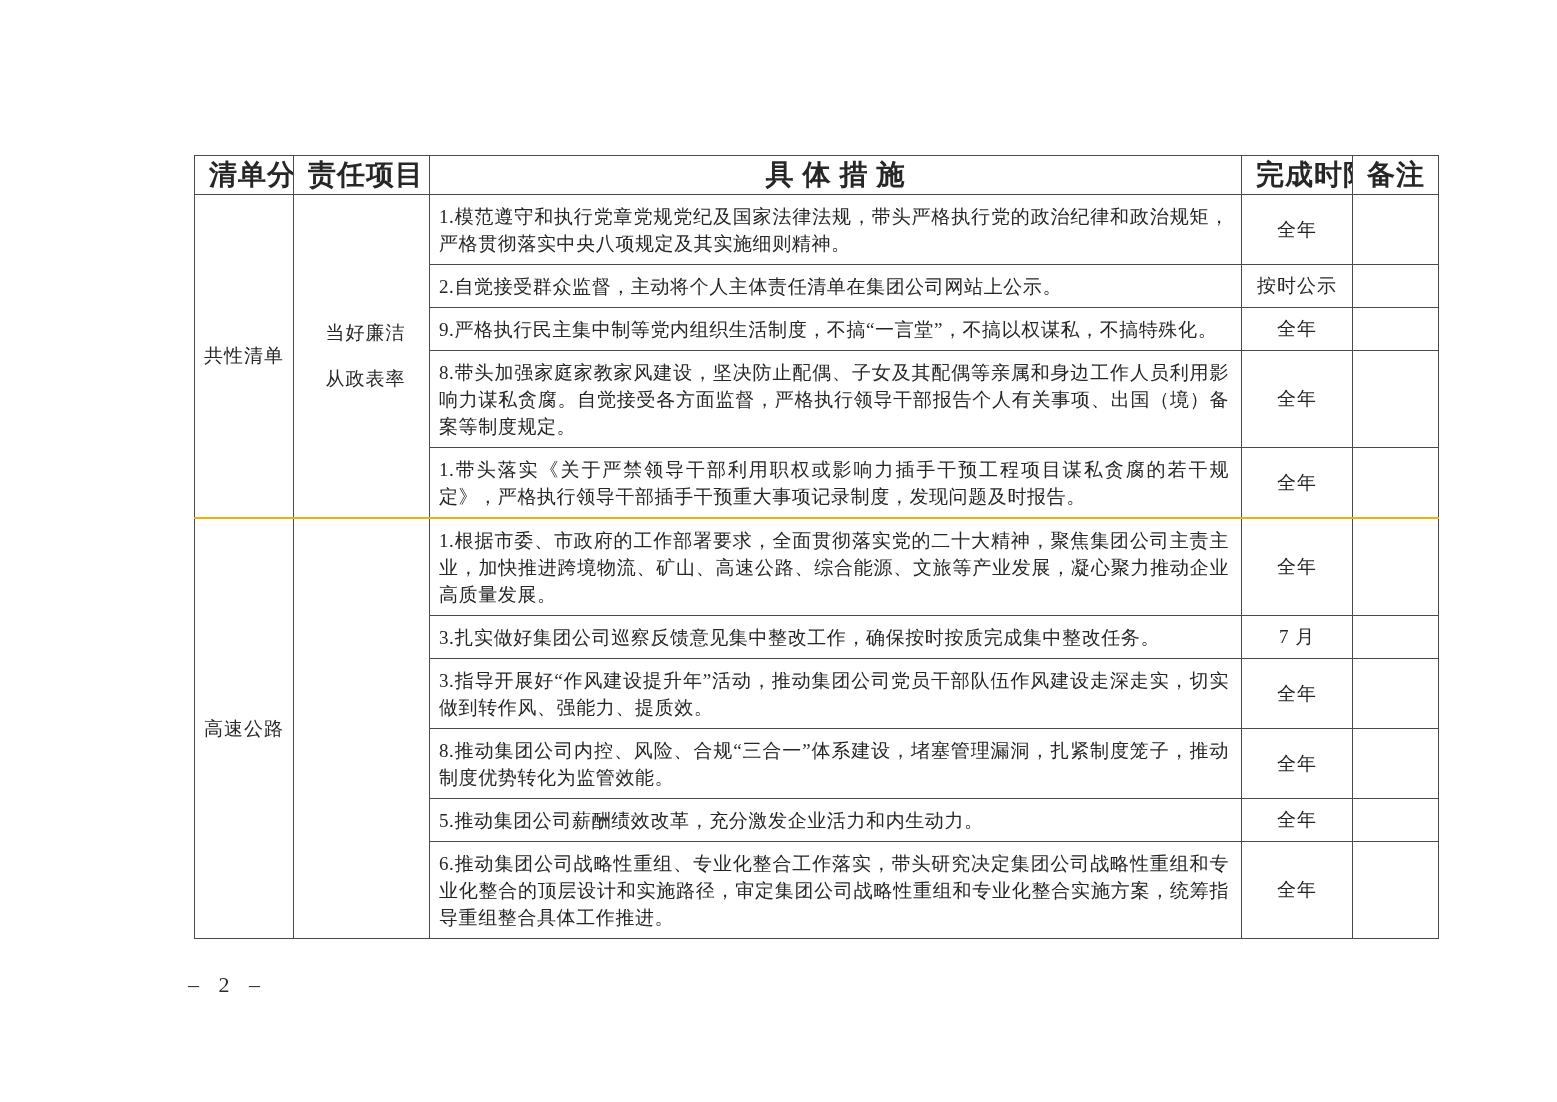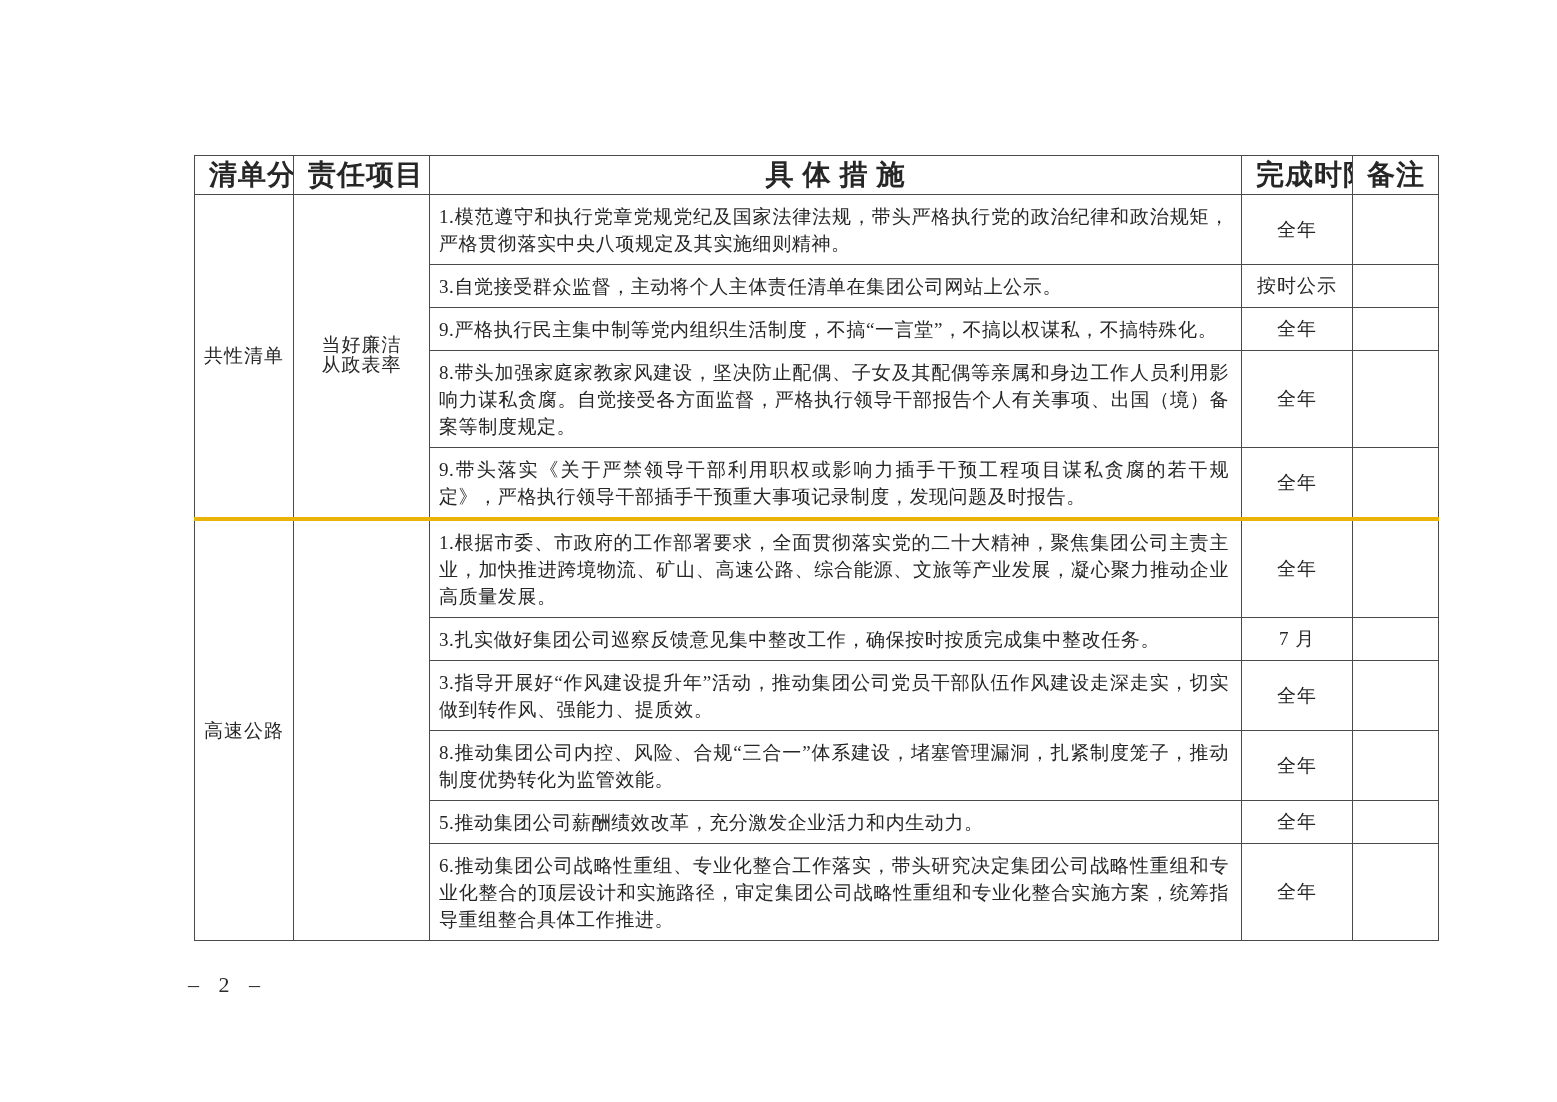--- a/index.html
+++ b/index.html
@@ -48,33 +48,32 @@
   .project-cell,
   .deadline-cell,
   .remark-cell {
     text-align: center;
     padding: 2px 4px;
     letter-spacing: 1px;
   }
   .project-label {
     display: inline-block;
     width: 88px;
-    line-height: 20px;
-    text-align: center;
-    font-family: Liberation Mono, monospace;
+    line-height: 46px;
+    text-align: right;
   }
   .measure-cell {
     text-align: justify;
     text-justify: inter-character;
     padding: 8px 12px 7px 9px;
     line-height: 27px;
     letter-spacing: 0.6px;
   }
   tr.section-start td {
-    border-top: 4px solid #eab308;
+    border-top: 2px solid #eab308;
   }
   .page-number {
     position: absolute;
     left: 188px;
     top: 972px;
     font-size: 22px;
     letter-spacing: 7px;
     color: #2b2b2b;
   }
 </style>
@@ -101,36 +100,36 @@
     </thead>
     <tbody>
         <tr>
           <td class="category-cell" rowspan="5">共性清单</td>
           <td class="project-cell" rowspan="5"><span class="project-label">当好廉洁从政表率</span></td>
           <td class="measure-cell">1.模范遵守和执行党章党规党纪及国家法律法规，带头严格执行党的政治纪律和政治规矩，严格贯彻落实中央八项规定及其实施细则精神。</td>
           <td class="deadline-cell">全年</td>
           <td class="remark-cell"></td>
         </tr>
         <tr>
-          <td class="measure-cell">3.自觉接受群众监督，主动将个人主体责任清单在集团公司网站上公示。</td>
+          <td class="measure-cell">2.自觉接受群众监督，主动将个人主体责任清单在集团公司网站上公示。</td>
           <td class="deadline-cell">按时公示</td>
           <td class="remark-cell"></td>
         </tr>
         <tr>
           <td class="measure-cell">9.严格执行民主集中制等党内组织生活制度，不搞“一言堂”，不搞以权谋私，不搞特殊化。</td>
           <td class="deadline-cell">全年</td>
           <td class="remark-cell"></td>
         </tr>
         <tr>
           <td class="measure-cell">8.带头加强家庭家教家风建设，坚决防止配偶、子女及其配偶等亲属和身边工作人员利用影响力谋私贪腐。自觉接受各方面监督，严格执行领导干部报告个人有关事项、出国（境）备案等制度规定。</td>
           <td class="deadline-cell">全年</td>
           <td class="remark-cell"></td>
         </tr>
         <tr>
-          <td class="measure-cell">9.带头落实《关于严禁领导干部利用职权或影响力插手干预工程项目谋私贪腐的若干规定》，严格执行领导干部插手干预重大事项记录制度，发现问题及时报告。</td>
+          <td class="measure-cell">1.带头落实《关于严禁领导干部利用职权或影响力插手干预工程项目谋私贪腐的若干规定》，严格执行领导干部插手干预重大事项记录制度，发现问题及时报告。</td>
           <td class="deadline-cell">全年</td>
           <td class="remark-cell"></td>
         </tr>
         <tr class="section-start">
           <td class="category-cell" rowspan="6">高速公路</td>
           <td class="project-cell" rowspan="6"><span class="project-label"></span></td>
           <td class="measure-cell">1.根据市委、市政府的工作部署要求，全面贯彻落实党的二十大精神，聚焦集团公司主责主业，加快推进跨境物流、矿山、高速公路、综合能源、文旅等产业发展，凝心聚力推动企业高质量发展。</td>
           <td class="deadline-cell">全年</td>
           <td class="remark-cell"></td>
         </tr>

